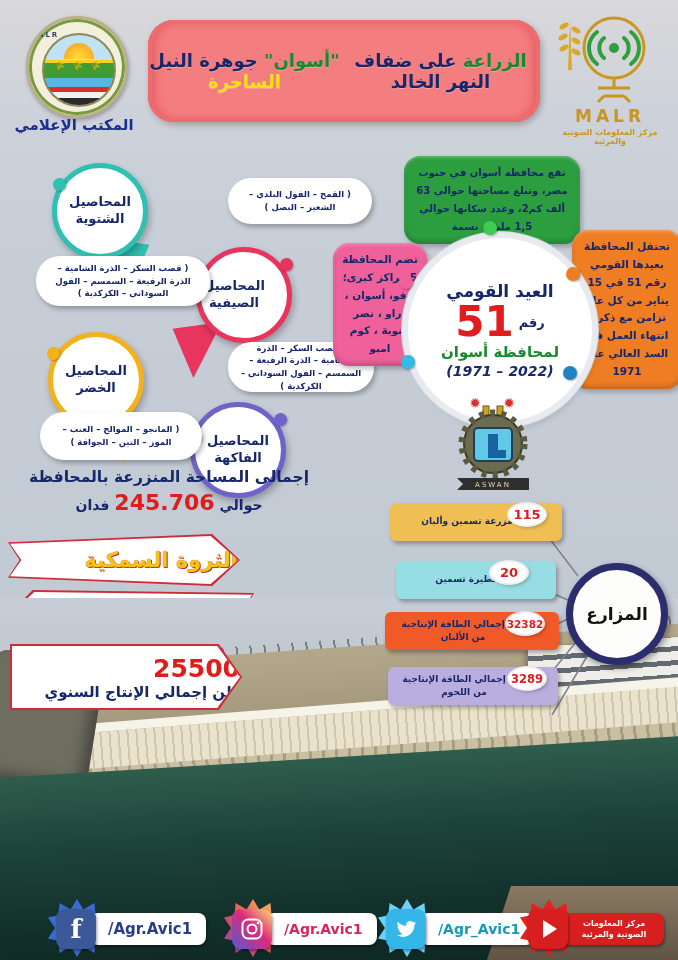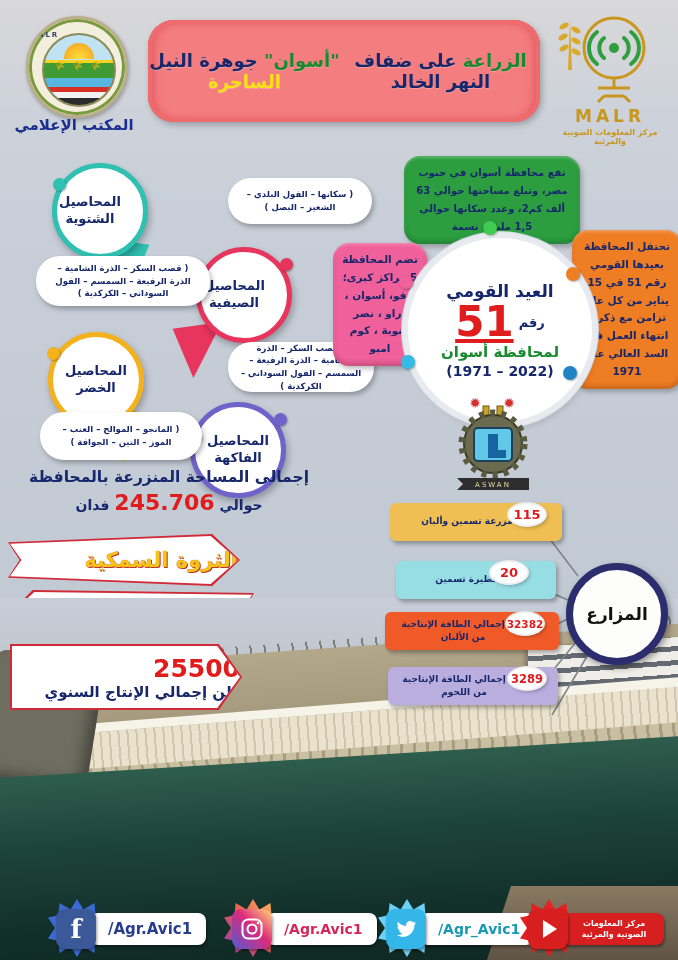--- a/index.html
+++ b/index.html
@@ -24,21 +24,21 @@
   #title-banner .yellow{color:#f5e115;}
   #avic{position:absolute;left:548px;top:10px;width:124px;height:132px;text-align:center;}
   #avic .name{font-size:17px;font-weight:bold;color:#c9971f;letter-spacing:4px;margin-top:-4px;}
   #avic .sub{font-size:8px;font-weight:bold;color:#c9971f;direction:rtl;margin-top:2px;}
   
   .crop-circle{position:absolute;width:86px;height:86px;background:#fff;border-radius:50%;
      display:flex;align-items:center;justify-content:center;text-align:center;
      font-weight:bold;color:#16276b;font-size:13px;line-height:1.3;direction:rtl;
      box-shadow:2px 4px 7px rgba(0,0,0,.28);}
   .crop-circle span{width:66px;}
-  .cw{border:5px solid #2fc0b2;justify-content:flex-end;} .cs{border:5px solid #e8355e;} .cv{border:5px solid #f3b11b;} .cf{border:5px solid #6f63c9;}
+  .cw{border:5px solid #2fc0b2;} .cs{border:5px solid #e8355e;} .cv{border:5px solid #f3b11b;} .cf{border:5px solid #6f63c9;}
   .ring-dot{position:absolute;width:13px;height:13px;border-radius:50%;box-shadow:1px 1px 2px rgba(0,0,0,.3);}
   .tail{position:absolute;width:52px;height:56px;}
   .tw{background:#2fc0b2;clip-path:polygon(0 0,95% 12%,55% 100%);}
   .ts{background:#e8355e;clip-path:polygon(100% 0,5% 12%,45% 100%);}
   .tv{background:#f3b11b;clip-path:polygon(0 0,95% 12%,55% 100%);}
   .ribbon{position:absolute;background:#fff;border-radius:24px;display:flex;align-items:center;justify-content:center;
      text-align:center;font-size:8.5px;font-weight:bold;color:#16276b;direction:rtl;padding:3px 12px;
      box-shadow:2px 3px 5px rgba(0,0,0,.28);line-height:1.5;}
   .ribbon::before{content:"";position:absolute;left:-4px;top:-3px;bottom:-3px;width:20px;border-radius:24px;z-index:-1;}
   .rw::before{background:#2fc0b2;} .rs::before{background:#e8355e;} .rv::before{background:#f3b11b;} .rf::before{background:#6f63c9;}
@@ -59,23 +59,23 @@
   #fish3 .fish-inner{clip-path:polygon(0 0,90% 0,100% 50%,90% 100%,0 100%);}
   #fish3 .num{font-size:25px;font-weight:bold;color:#e01c1c;}
   #fish3 .cap{font-size:15px;font-weight:bold;color:#16276b;}
   
   #nd-circle{position:absolute;left:408px;top:238px;width:184px;height:184px;border-radius:50%;background:#fff;
      box-shadow:0 0 0 6px #e7eaef,0 0 0 7px #cfd4dc,3px 5px 9px rgba(0,0,0,.25);
      display:flex;flex-direction:column;align-items:center;justify-content:center;direction:rtl;text-align:center;z-index:3;}
   #nd-circle .t{font-size:17px;font-weight:bold;color:#16276b;}
   #nd-circle .r2{display:flex;align-items:center;gap:5px;direction:rtl;}
   #nd-circle .raqm{font-size:13px;font-weight:bold;color:#16276b;}
-  #nd-circle .big{font-size:42px;font-weight:bold;color:#e01c1c;line-height:1;text-decoration:underline;}
+  #nd-circle .big{font-size:42px;font-weight:bold;color:#e01c1c;line-height:1;}
   #nd-circle .gov{font-size:15px;font-weight:bold;color:#1a8a2f;}
-  #nd-circle .years{font-size:14px;font-weight:bold;color:#16276b;margin-top:2px;}
+  #nd-circle .years{font-size:14px;font-weight:bold;color:#16276b;margin-top:2px;font-style:italic;}
   .fact-box{position:absolute;border-radius:16px;padding:8px 6px;font-weight:bold;color:#16276b;
      text-align:center;font-size:10.5px;line-height:1.7;direction:rtl;z-index:2;
      box-shadow:inset 0 -3px 5px rgba(0,0,0,.18), inset 0 2px 3px rgba(255,255,255,.25), 2px 3px 5px rgba(0,0,0,.25);}
   #fact-location{left:404px;top:156px;width:164px;background:#2c9e3f;font-size:10px;line-height:1.8;}
   #fact-centers{left:333px;top:243px;width:82px;background:#f0609a;}
   #fact-celebration{left:572px;top:230px;width:98px;background:#ef7d23;}
   #fact-capital{left:333px;top:366px;width:84px;background:#33bbe3;}
   #fact-tourism{left:574px;top:384px;width:92px;background:#1f83c4;}
   .node-dot{position:absolute;width:14px;height:14px;border-radius:50%;z-index:4;box-shadow:1px 1px 2px rgba(0,0,0,.3);}
   
@@ -184,21 +184,21 @@
     </svg>
     <div class="name">MALR</div>
     <div class="sub">مركز المعلومات الصوتية والمرئية</div>
   </div>
 
   <div class="tail tw" style="left:100px;top:238px;"></div>
   <div class="crop-circle cw" style="left:52px;top:163px;">
     <span>المحاصيل الشتوية</span>
     <i class="ring-dot" style="left:-4px;top:10px;background:#2fc0b2;"></i>
   </div>
-  <div class="ribbon rw" style="left:228px;top:178px;width:120px;height:40px;">( سكانها – الفول البلدي – الشعير – البصل )</div>
+  <div class="ribbon rw" style="left:228px;top:178px;width:120px;height:40px;">( القمح – الفول البلدي – الشعير – البصل )</div>
 
   <div class="tail ts" style="left:170px;top:322px;"></div>
   <div class="crop-circle cs" style="left:196px;top:247px;justify-content:flex-end;">
     <span>المحاصيل الصيفية</span>
     <i class="ring-dot" style="left:-6px;top:24px;background:#e8355e;"></i>
     <i class="ring-dot" style="right:-6px;top:6px;background:#e8355e;"></i>
   </div>
   <div class="ribbon rs" style="left:36px;top:256px;width:150px;height:44px;">( قصب السكر – الذرة الشامية – الذرة الرفيعة – السمسم – الفول السوداني – الكركدية )</div>
 
   <div class="tail tv" style="left:96px;top:406px;"></div>

